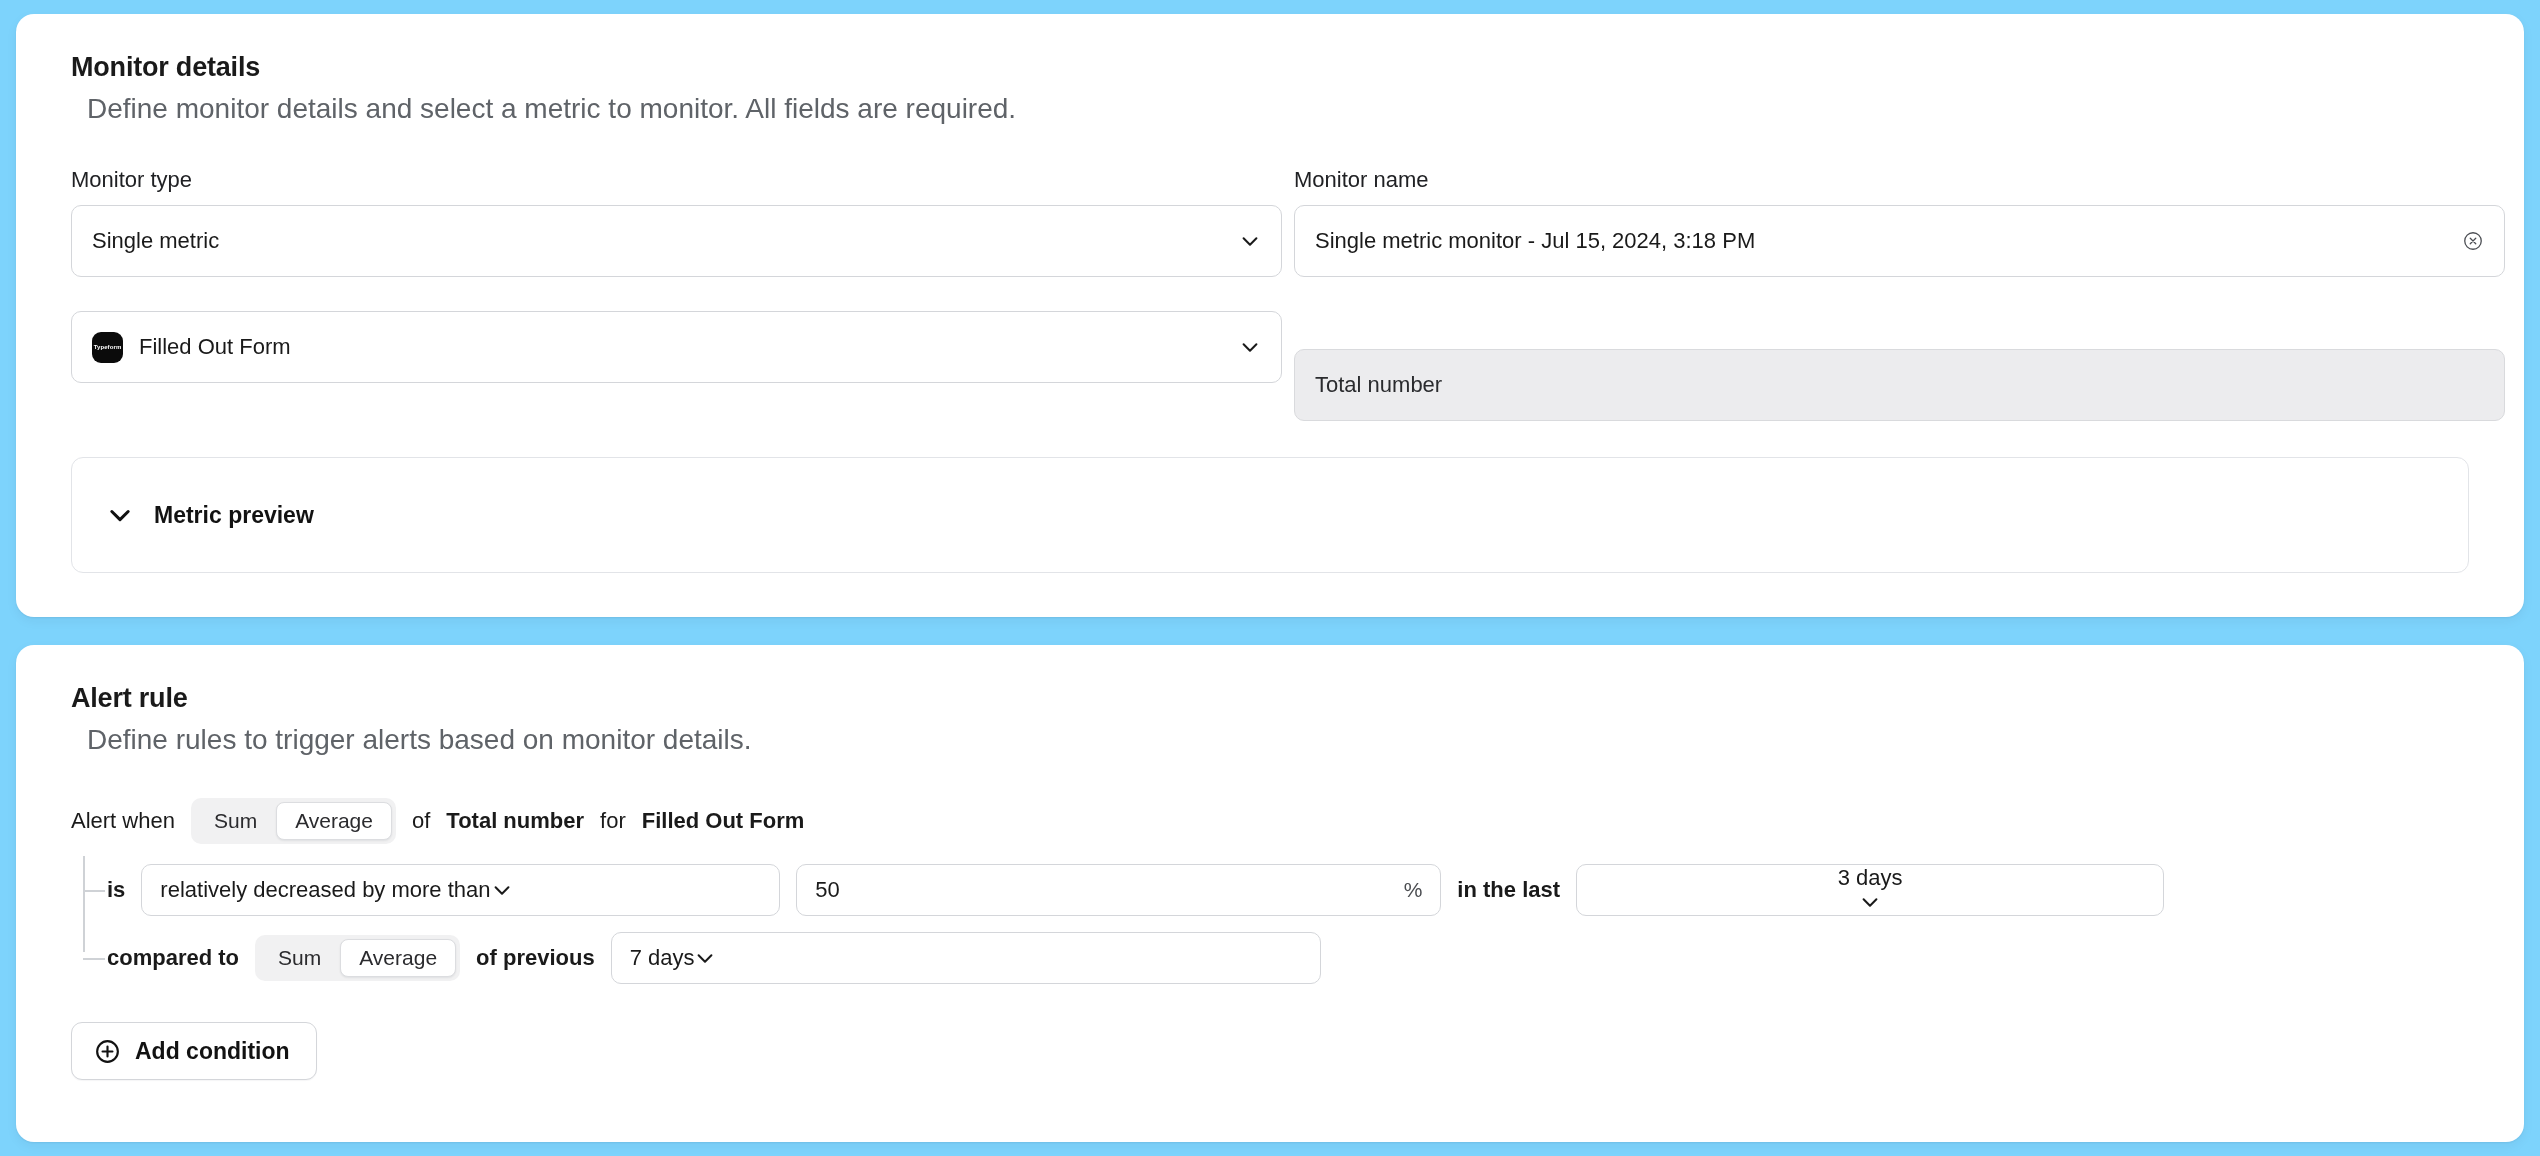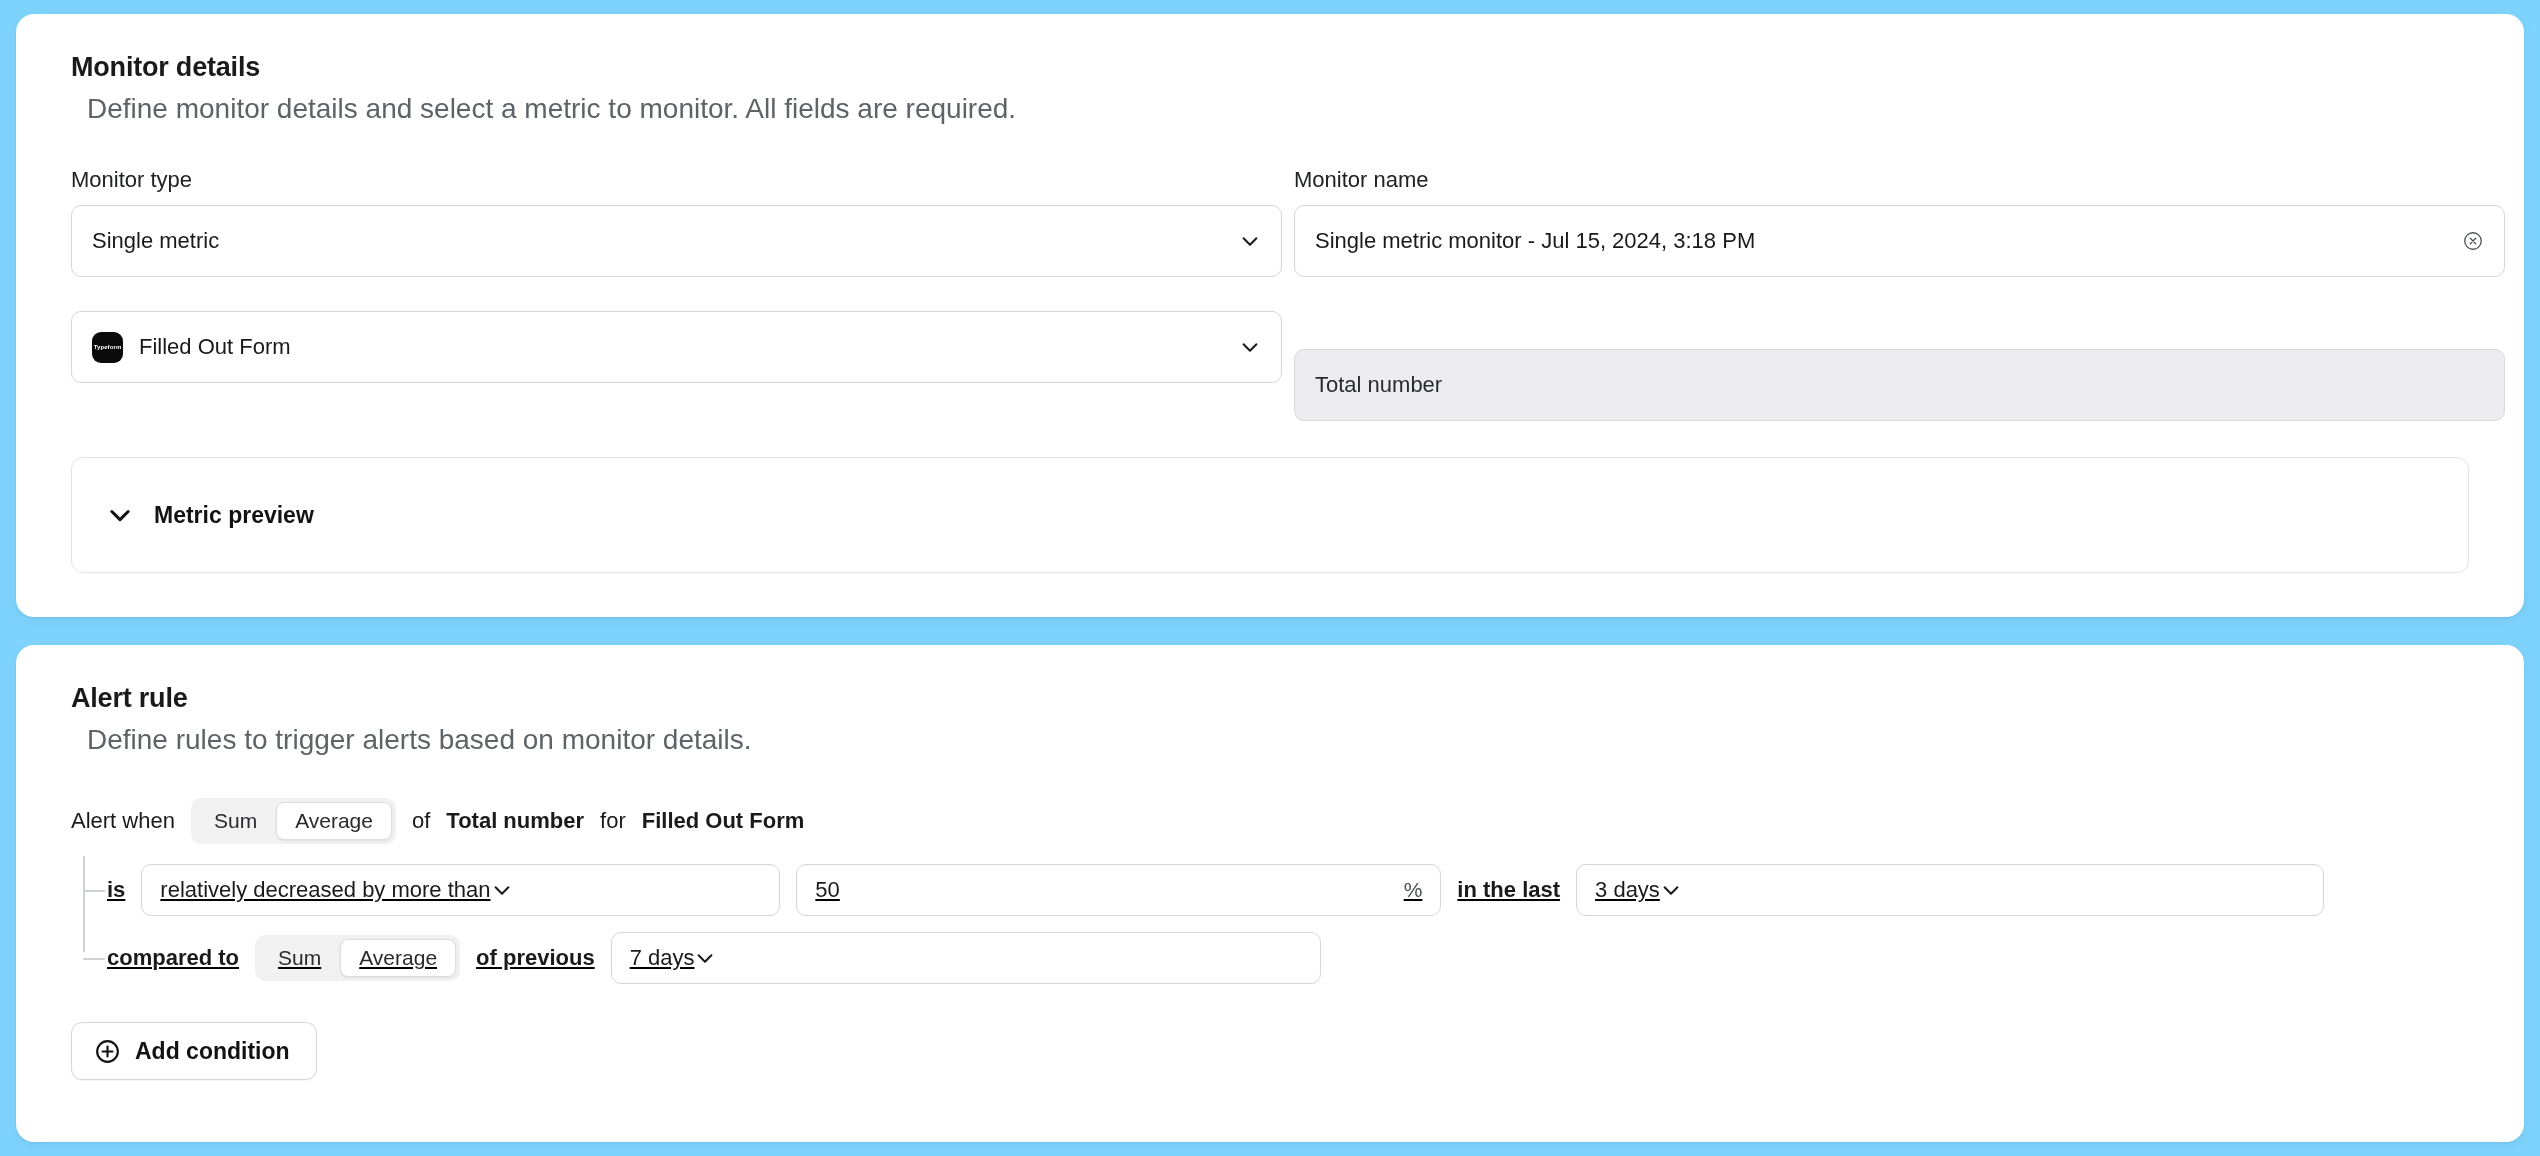--- a/index.html
+++ b/index.html
@@ -150,21 +150,20 @@
     background: #ffffff;
     border: 1px solid #dcdde0;
     box-shadow: 0 1px 2px rgba(16,24,40,.08);
   }
 
   
   .rule-tree {
     position: relative;
     padding-left: 36px;
     margin-top: 12px;
-    text-decoration: underline;
   }
   .rule-tree::before {
     content: "";
     position: absolute;
     left: 12px;
     top: 0;
     bottom: 40px;
     width: 2px;
     background: #cfd2d6;
   }
@@ -191,21 +190,21 @@
     border-radius: 10px;
     background: #fff;
     display: flex;
     align-items: center;
     padding: 0 18px;
     font-size: 22px;
     color: #1a1a1a;
   }
   .sel.w-operator { width: 639px; }
   .sel.w-number   { width: 645px; }
-  .sel.w-window   { width: 748px; }
+  .sel.w-window   { width: 588px; flex-direction: column; }
   .sel.w-previous { width: 710px; }
   .sel .suffix { margin-left: auto; color: #4b4d51; font-size: 21px; padding-left: 14px; }
 
   
   .add-btn {
     margin-top: 30px;
     display: inline-flex;
     align-items: center;
     gap: 14px;
     height: 58px;

